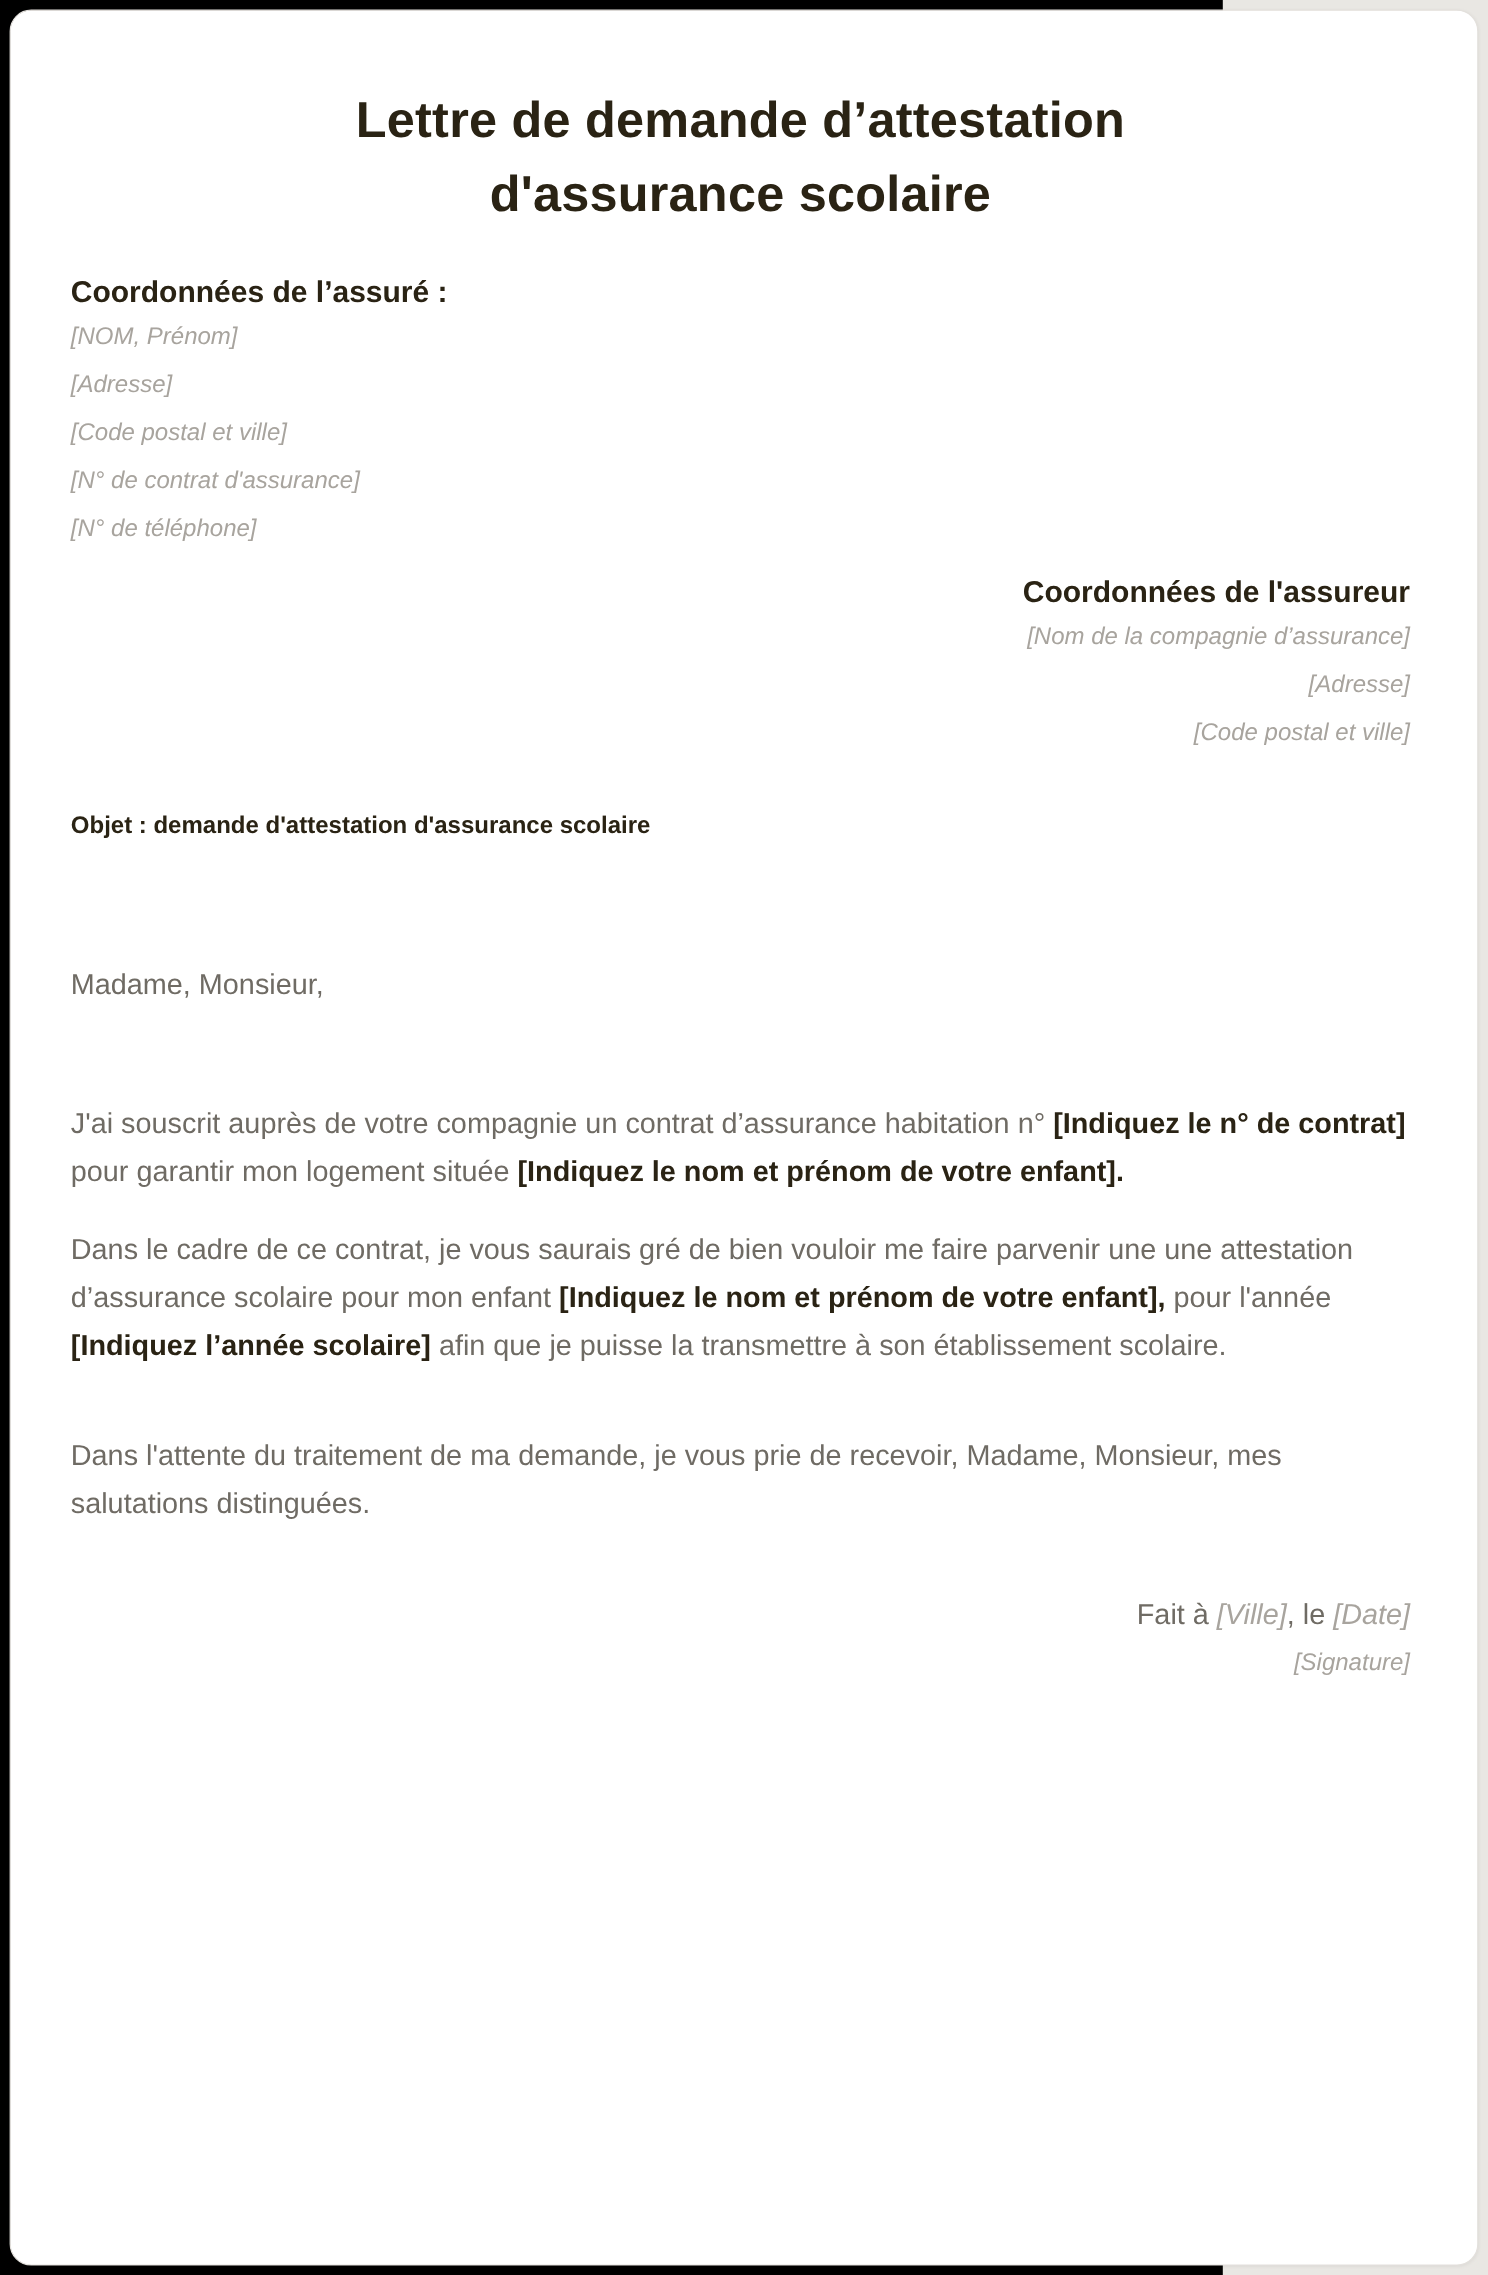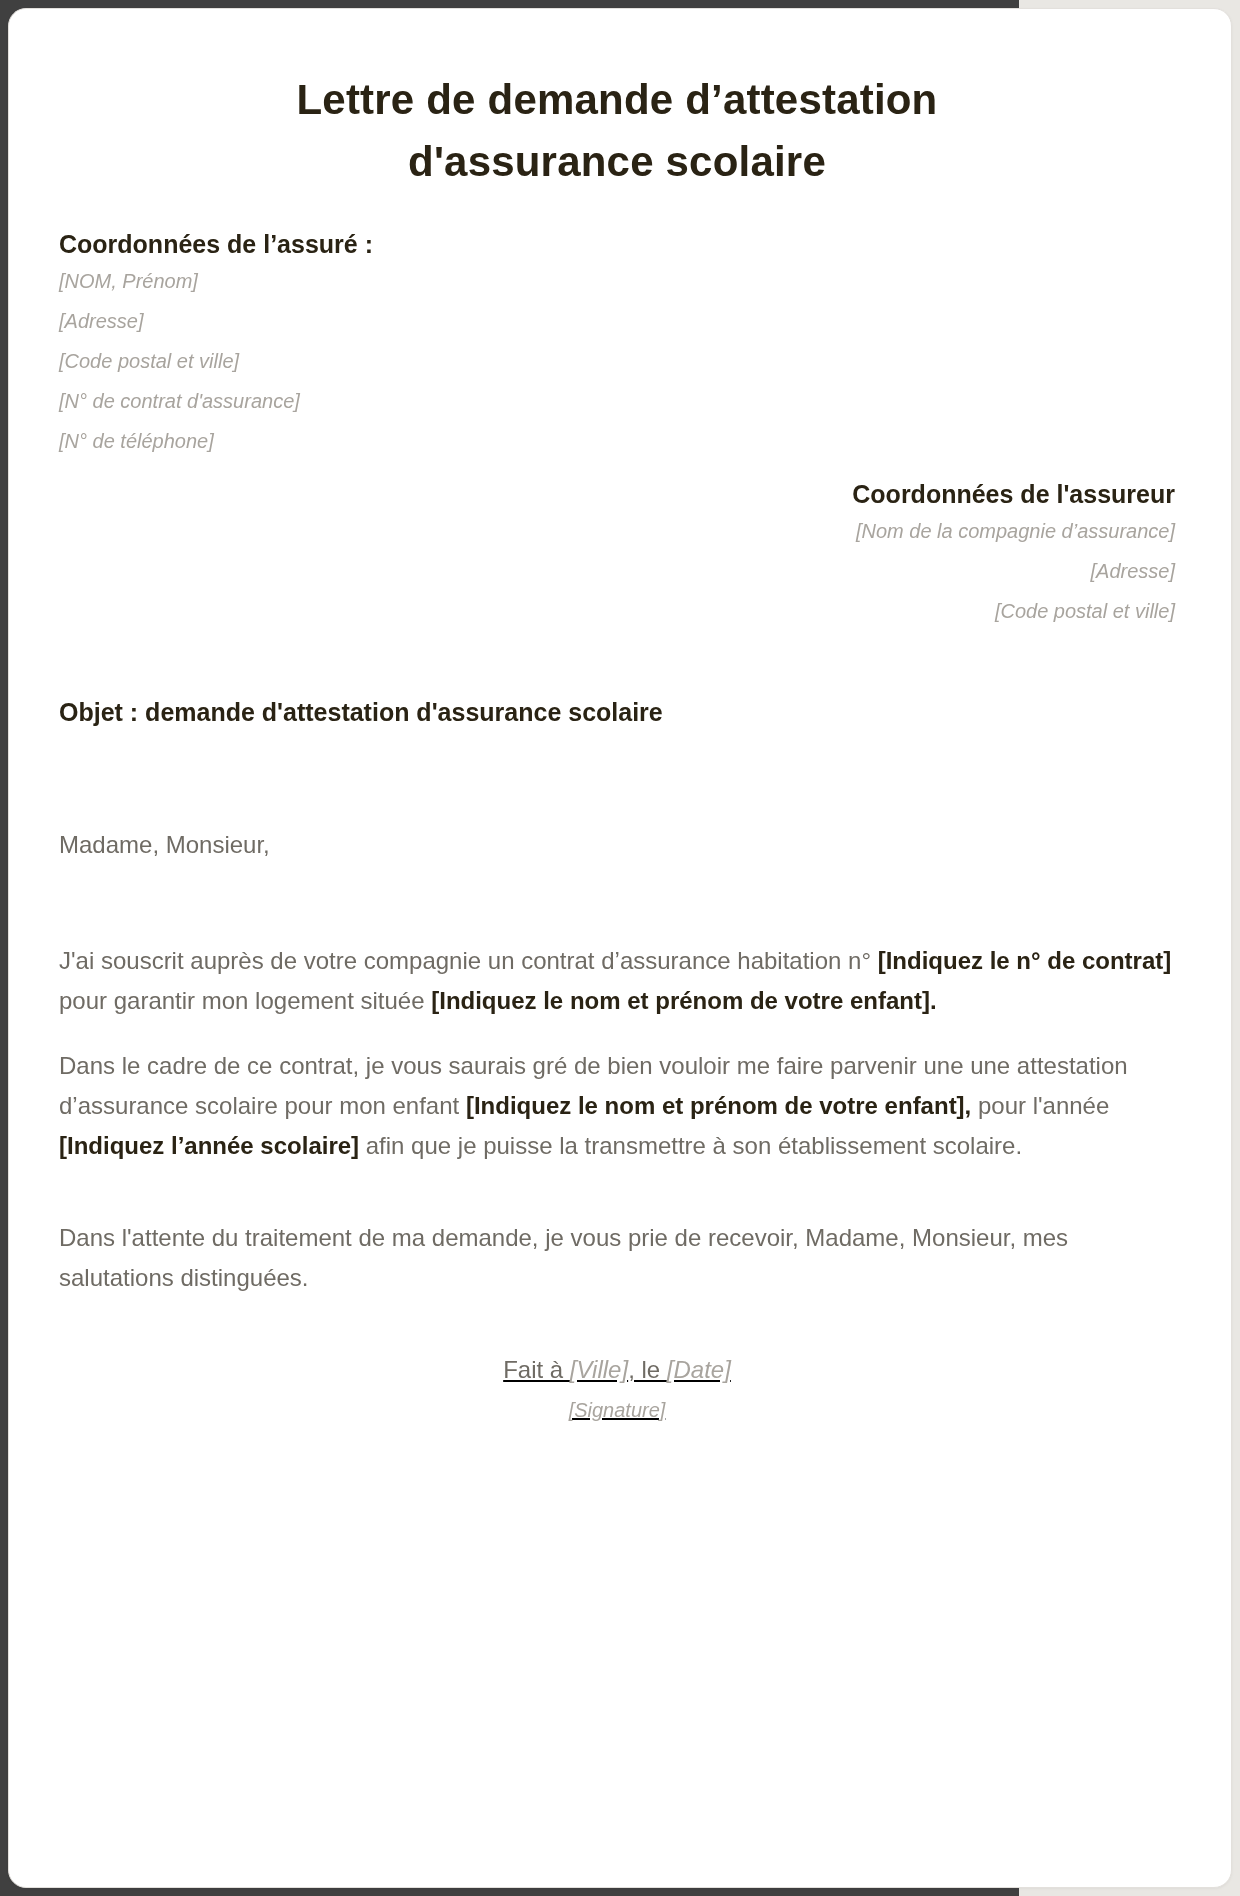--- a/index.html
+++ b/index.html
@@ -5,21 +5,21 @@
   * { margin: 0; padding: 0; box-sizing: border-box; }
   html, body { background: #e9e7e3; }
   body {
     font-family: "Liberation Sans", "DejaVu Sans", sans-serif;
     -webkit-font-smoothing: antialiased;
   }
   .page {
     position: relative;
     width: 1019px;
     height: 1896px;
-    background: #404040;
+    background: #000000;
   }
   .card {
     position: absolute;
     left: 8px; top: 8px;
     width: 1224px; height: 1880px;
     background: #ffffff;
     border: 1px solid #e3e0dc;
     border-radius: 18px;
     box-shadow: 0 1px 3px rgba(0,0,0,0.05);
     padding: 60px 56px 0 50px;
@@ -45,37 +45,37 @@
     font-size: 20px;
     line-height: 40px;
   }
   .ph-inline {
     color: #a8a49e;
     font-style: italic;
   }
   .insured { margin-top: 34px; }
   .insurer { margin-top: 16px; text-align: right; }
   .subject {
-    margin-top: 64px;
+    margin-top: 40px;
     color: #2a2314;
-    font-size: 25px;
+    font-size: 20px;
     font-weight: 700;
     line-height: 34px;
   }
   .body-text {
     color: #6f6b64;
     font-size: 24px;
     line-height: 40px;
   }
   .salutation { margin-top: 96px; }
   .p1 { margin-top: 76px; }
   .p2 { margin-top: 25px; }
   .p3 { margin-top: 52px; }
   .b { font-weight: 700; color: #2a2314; }
-  .closing { margin-top: 52px; text-align: center; text-decoration: underline; }
+  .closing { margin-top: 52px; text-align: right; }
 </style>
 </head>
 <body>
 
 <div class="page">
   <div class="card">
 
     <h1 class="title">
       <span>Lettre de demande d’attestation</span><br>
       <span>d'assurance scolaire</span>

